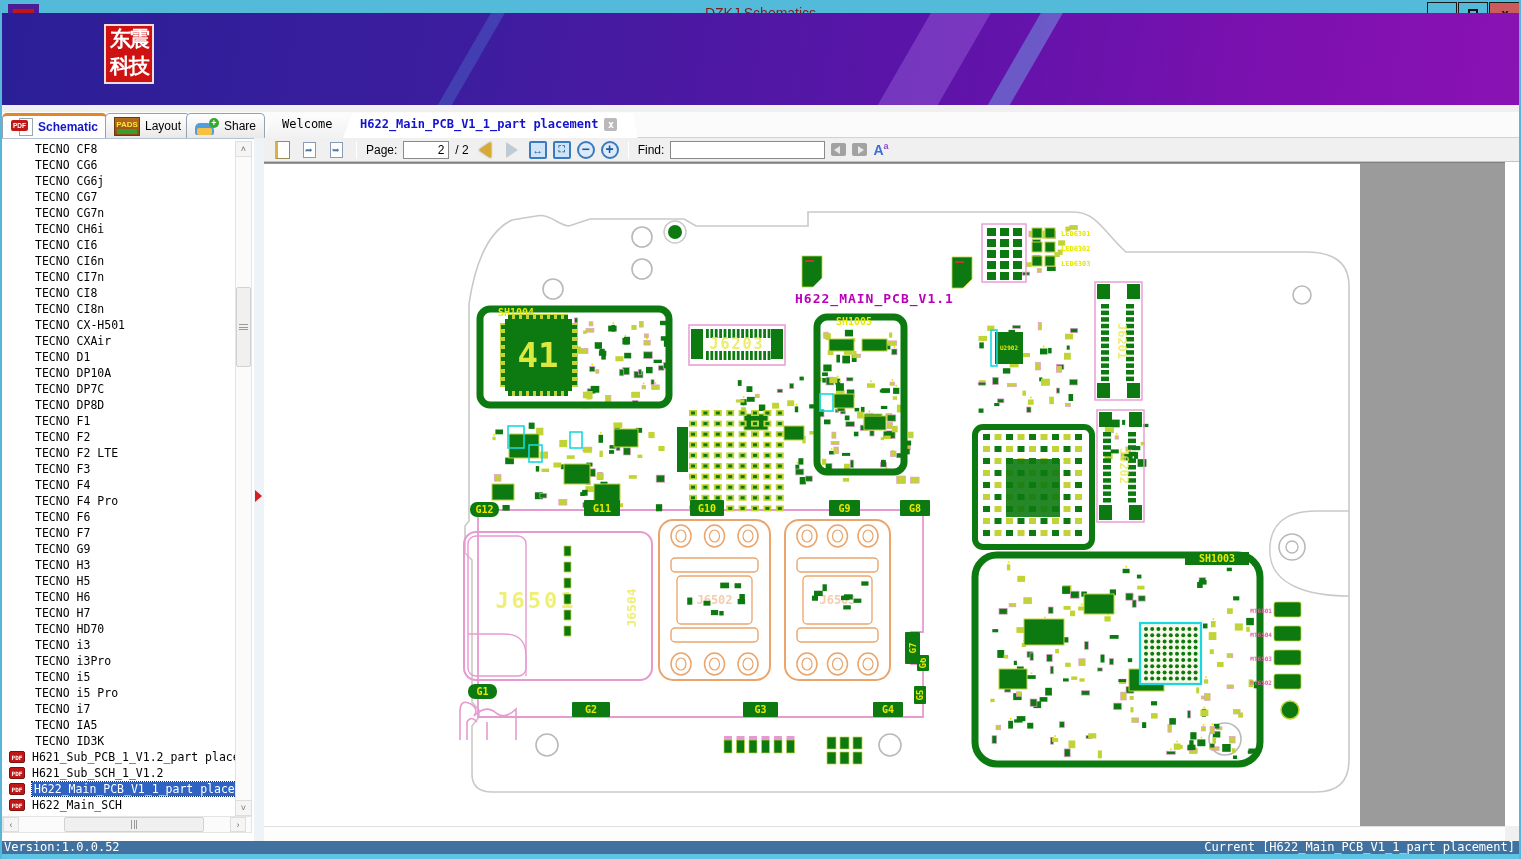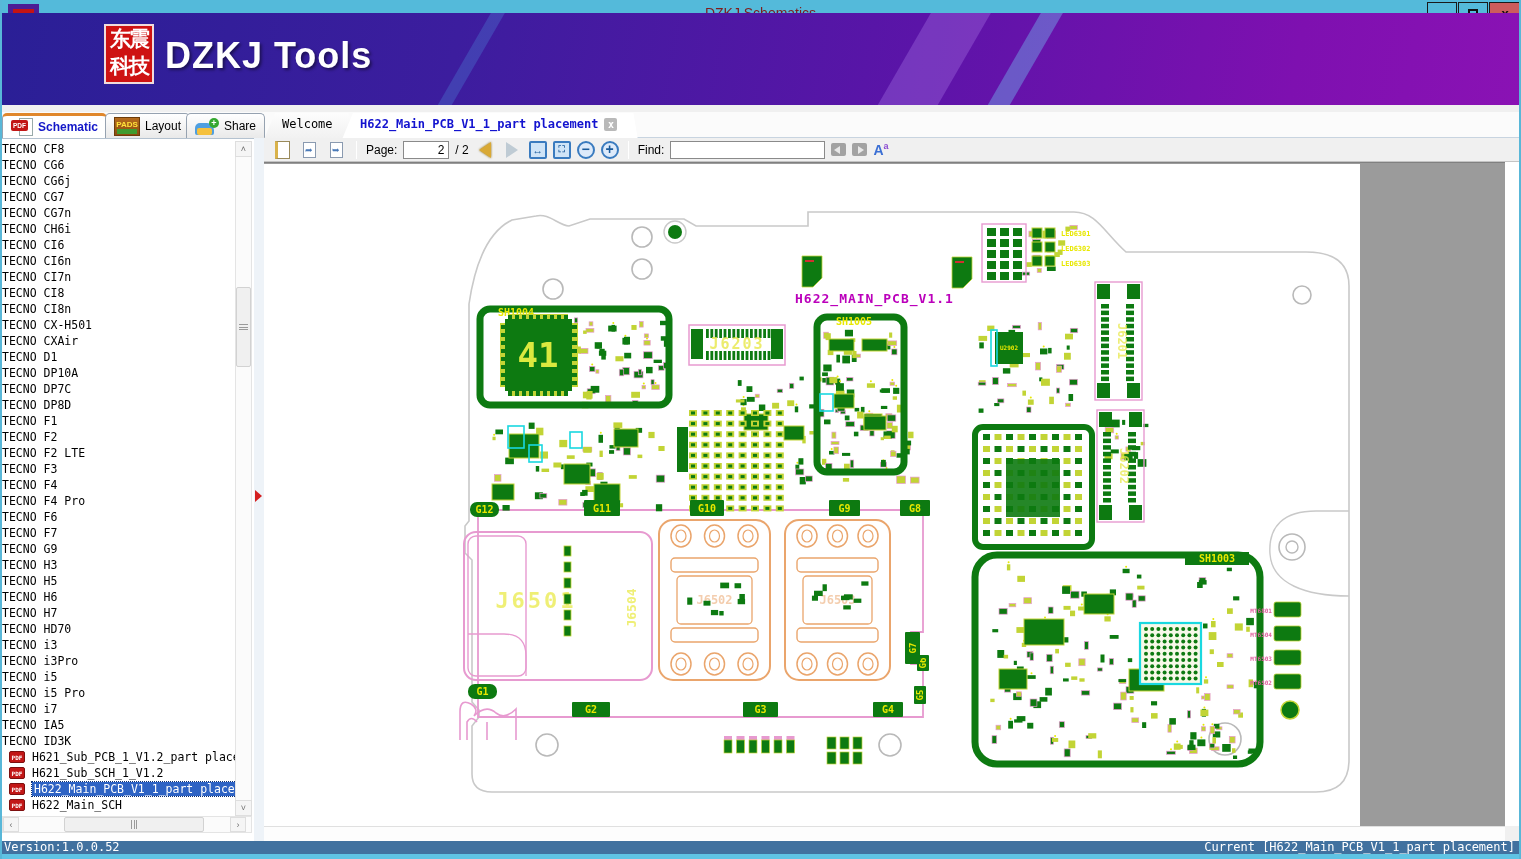--- a/index.html
+++ b/index.html
@@ -54,21 +54,21 @@
   .padsicon::after { content:""; position:absolute; left:2px; bottom:1px; width:20px; height:5px; background:#3f9b2f; }
   .shareicon { width:24px; height:17px; position:relative; }
   .shareicon .cloud { position:absolute; left:0; bottom:0; width:19px; height:12px; background:#4f9fe0; border-radius:5px 7px 2px 2px;}
   .shareicon .front { position:absolute; left:2px; bottom:0; width:15px; height:7px; background:#f5c13e; border-radius:2px;}
   .shareicon .plus { position:absolute; right:0; top:0; width:10px; height:10px; background:#35a82f; border-radius:50%;
     color:#fff; font-size:9px; line-height:10px; text-align:center; font-weight:bold;}
   
   #sidebar { position:absolute; left:0; top:138px; width:252px; height:703px; background:#fff; border-top:1px solid #b4c2d0;}
   #model-list { position:absolute; left:0; top:2px; width:233px; height:675px; overflow:hidden; }
   .lrow { height:16px; line-height:16px; font-family:"DejaVu Sans Mono",monospace; font-size:11.5px;
-    color:#000; white-space:nowrap; cursor:pointer; position:relative;}
+    color:#000; white-space:nowrap; padding-left:33px; cursor:pointer; position:relative;}
   .lrow.pdfrow { padding-left:30px; }
   .lrow .pdfbadge { position:absolute; left:7px; top:2px; width:16px; height:12px; background:#c21717; color:#fff;
     font-size:6px; font-weight:bold; text-align:center; line-height:12px; border-radius:2px; border:1px solid #7d0f0f;}
   .lrow .selspan { background:#2e63c4; color:#fff; outline:1px dotted #0c2f73; padding:0 2px; }
   
   .sb-track { position:absolute; background:#fbfbfb; border:1px solid #e4e4e4; }
   .sb-btn { position:absolute; background:#f5f5f5; border:1px solid #dedede; color:#707070;
     display:flex; align-items:center; justify-content:center; font-size:9px; cursor:pointer;}
   .sb-thumb { position:absolute; background:#f0f0f0; border:1px solid #d2d2d2; border-radius:2px; cursor:pointer;}
   .gripH { width:9px; height:6px; border-top:1px solid #9a9a9a; border-bottom:1px solid #9a9a9a; position:relative; margin:auto;}
@@ -136,21 +136,20 @@
   </div>
 
   <div id="header">
     <div class="streak" style="left:900px; top:-10px; width:60px; height:120px;"></div>
     <div class="streak" style="left:1010px; top:-10px; width:22px; height:120px; background:rgba(120,220,255,0.35);"></div>
     <div class="streak" style="left:460px; top:-10px; width:14px; height:120px; background:rgba(90,200,255,0.2);"></div>
     <div id="hdr-logo">
       <div>东震</div>
       <div>科技</div>
     </div>
-    <div id="hdr-brand">DZKJ Tools</div>
   </div>
 
   <div id="tabrow">
     <div class="mtab active" style="left:0;">
       <span class="pdficon">
           <span class="page"></span>
           <span class="badge">PDF</span>
         </span>
       <span>Schematic</span>
     </div>

